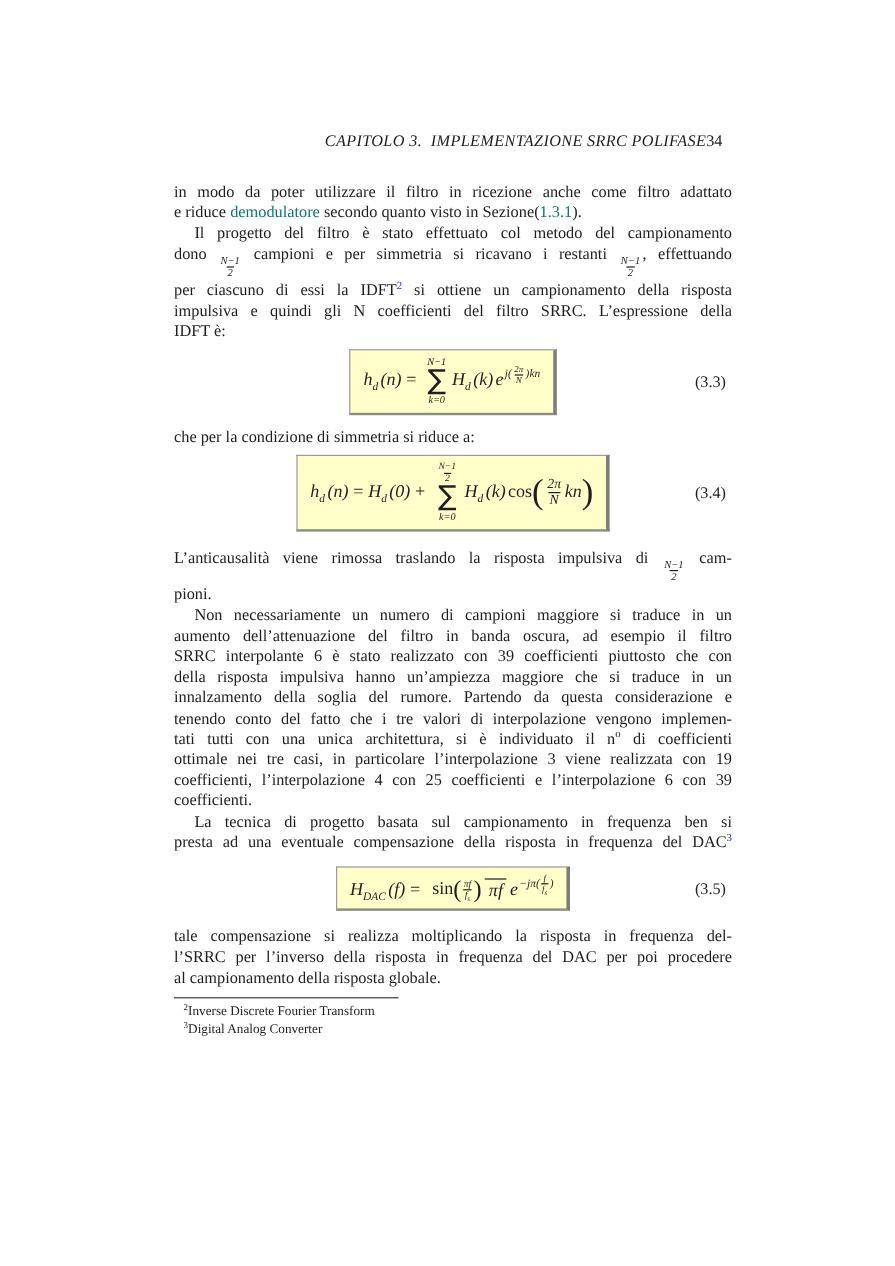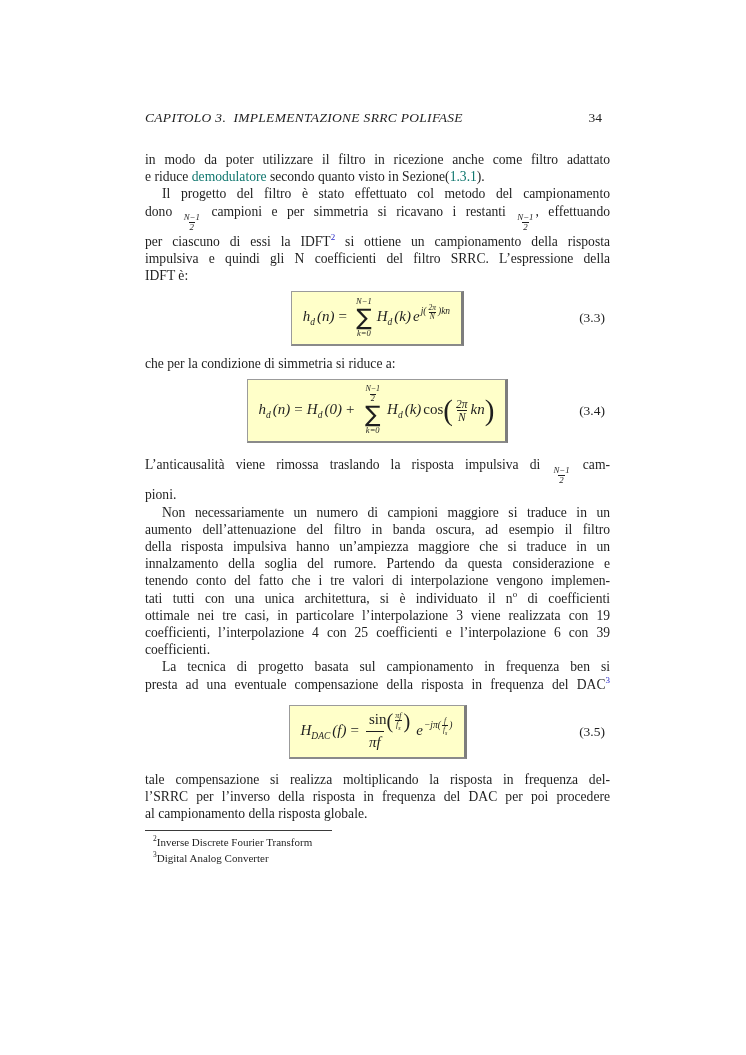--- a/index.html
+++ b/index.html
@@ -1,21 +1,21 @@
 <!DOCTYPE html>
 <html><head>
 <meta charset="utf-8">
 <style>
   html,body {margin:0; padding:0; background:#ffffff;}
   .page {position:relative; width:746px; height:1055px; background:#ffffff;
          font-family:"Liberation Serif", serif; color:#1e1e1e; overflow:hidden;}
 
   
   .running-header {position:absolute; left:145px; top:110px; width:457px;
-                   display:flex; justify-content:space-between; font-size:13.5px;}
+                   display:flex; justify-content:flex-end; font-size:13.5px;}
   .chap {font-style:italic; white-space:pre; letter-spacing:0.3px;}
   .pageno {font-style:normal;}
 
   
   .body-col {position:absolute; left:145px; top:151px; width:465px;
              font-size:13.6px; line-height:17.2px;}
   .line {text-align:justify; min-height:17.2px;}
   .line.just {text-align-last:justify;}
   .indent {text-indent:17px;}
   .link {color:#0f766e; cursor:pointer; text-decoration:none;}
@@ -46,21 +46,21 @@
   .mfun {font-style:normal;}
   .mop {font-style:normal; margin:0 4px;}
   .gap {margin-left:2px;}
   sub.msub {font-size:9.5px; font-style:italic; line-height:0;}
   sub.msub2 {font-size:6px; font-style:italic; line-height:0;}
   sup.mexp {font-size:9.5px; font-style:italic; line-height:0; vertical-align:7px; margin-left:1px;}
   .sum {display:inline-flex; flex-direction:column; align-items:center;
         vertical-align:middle; margin:0 5px; text-align:center;}
   .sum .lim {font-size:8.5px; line-height:1.15; font-style:italic;}
   .sum .sym {font-size:23px; line-height:1.0; font-style:normal; font-family:"DejaVu Sans", sans-serif;}
-  .bfrac {display:inline-flex; flex-direction:column; align-items:flex-start;
+  .bfrac {display:inline-flex; flex-direction:row; align-items:flex-end;
           vertical-align:middle; margin:0 3px; line-height:1.15;}
   .bfrac > .bn {padding:0 3px 2px;}
   .bfrac > .bd {border-top:1px solid #1e1e1e; padding:2px 3px 0; font-style:italic;}
   .midp {font-style:normal; font-size:1.35em; vertical-align:middle; line-height:0;}
   .bigp {font-style:normal; font-size:29px; vertical-align:middle; line-height:0;
          position:relative; top:-1px;}
 
   
   .fn-sep {border-top:1px solid #3a3a3a; width:187px; margin:8px 0 4px;}
   .footnote {font-size:11px; line-height:15.5px; text-indent:8px;}
@@ -134,20 +134,21 @@
       <div class="line just"><span>L’anticausalità viene rimossa traslando la risposta impulsiva di </span><span class="ifrac tx">
             <span class="fn">N−1</span>
             <span class="fd">2</span>
           </span><span> cam-</span></div>
       <div class="line"><span>pioni.</span></div>
     </div>
 
     <div class="para">
       <div class="line just indent"><span>Non necessariamente un numero di campioni maggiore si traduce in un</span></div>
       <div class="line just"><span>aumento dell’attenuazione del filtro in banda oscura, ad esempio il filtro</span></div>
+      <div class="line just"><span>SRRC interpolante 6 è stato realizzato con 39 coefficienti piuttosto che con</span></div>
       <div class="line just"><span>della risposta impulsiva hanno un’ampiezza maggiore che si traduce in un</span></div>
       <div class="line just"><span>innalzamento della soglia del rumore. Partendo da questa considerazione e</span></div>
       <div class="line just"><span>tenendo conto del fatto che i tre valori di interpolazione vengono implemen-</span></div>
       <div class="line just"><span>tati tutti con una unica architettura, si è individuato il n</span><sup class="ord">o</sup><span> di coefficienti</span></div>
       <div class="line just"><span>ottimale nei tre casi, in particolare l’interpolazione 3 viene realizzata con 19</span></div>
       <div class="line just"><span>coefficienti, l’interpolazione 4 con 25 coefficienti e l’interpolazione 6 con 39</span></div>
       <div class="line"><span>coefficienti.</span></div>
     </div>
 
     <div class="para">

